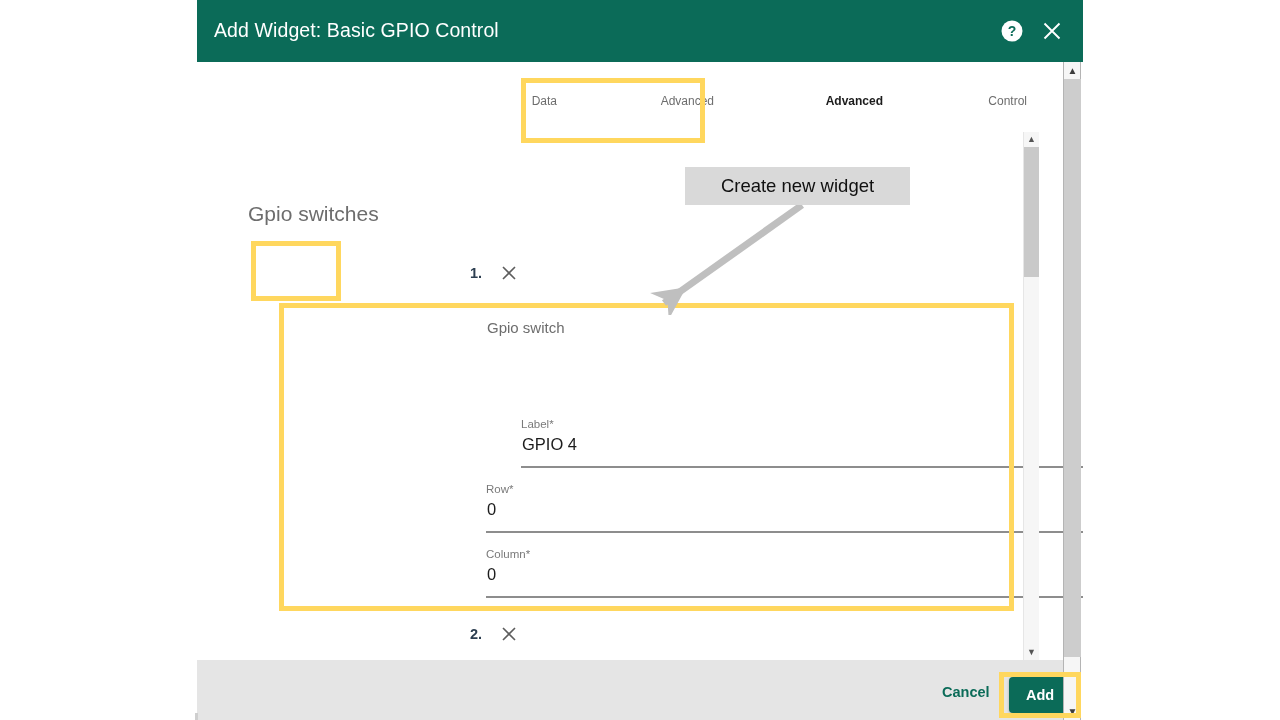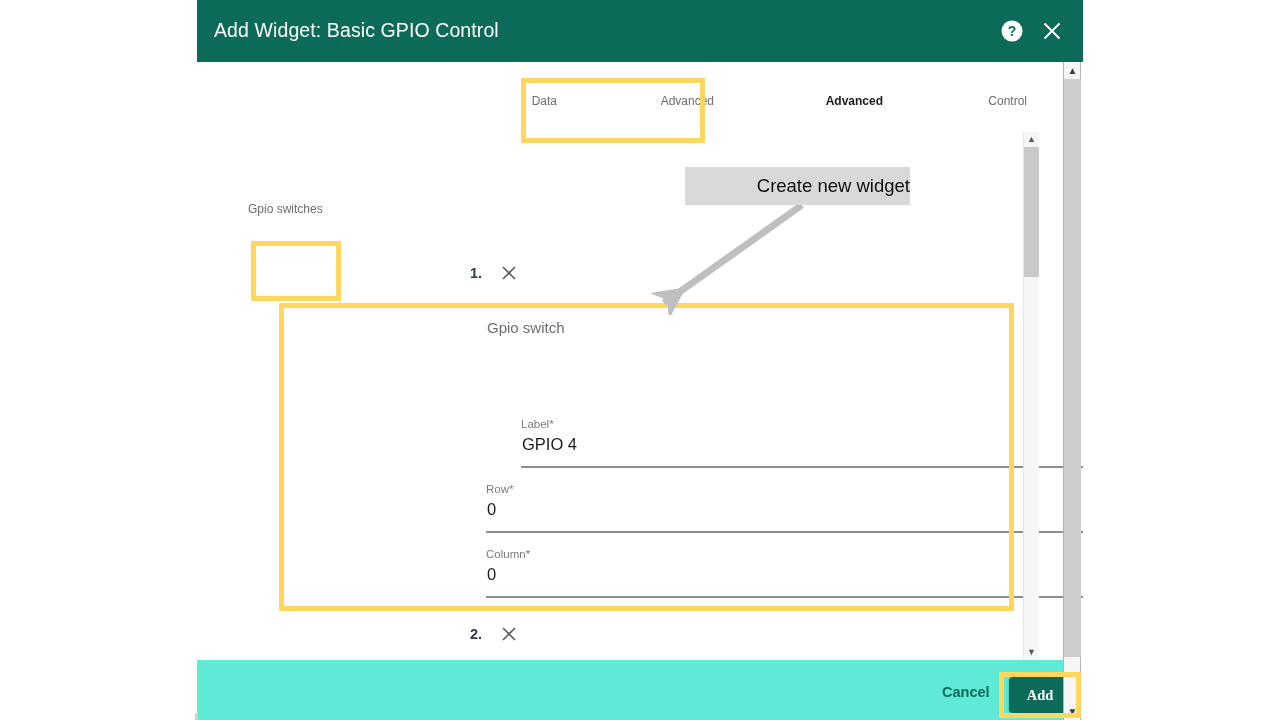--- a/index.html
+++ b/index.html
@@ -105,21 +105,21 @@
     width: 886px;
     height: 530px;
     background: #ffffff;
     overflow: hidden;
   }
 
   #section-label {
     position: absolute;
     left: 51px;
     top: 72px;
-    font-size: 12px;
+    font-size: 21px;
     color: #6d6d6d;
   }
 
   
   .switch-row {
     position: absolute;
     font-size: 14.5px;
     color: #3d3d3d;
   }
   .switch-index {
@@ -243,21 +243,21 @@
     cursor: pointer;
   }
 
   
   #footer {
     position: absolute;
     left: 0;
     top: 660px;
     width: 866px;
     height: 60px;
-    background: #5eead4;
+    background: #e5e5e5;
   }
   #cancel-btn {
     position: absolute;
     left: 745px;
     top: 24px;
     font-size: 14.5px;
     color: #0b6b58;
     font-weight: bold;
     cursor: pointer;
   }
@@ -266,21 +266,21 @@
     left: 812px;
     top: 17px;
     width: 62px;
     height: 36px;
     background: #0b6b58;
     border: none;
     border-radius: 4px;
     color: #ffffff;
     font-size: 14.5px;
     font-weight: bold;
-    font-family: Liberation Serif, serif;
+    font-family: Liberation Sans, sans-serif;
     cursor: pointer;
     box-shadow: 0 1px 3px rgba(0,0,0,.26);
   }
 
   
   .anno-box {
     position: absolute;
     border: 5px solid #ffd75e;
     background: transparent;
     pointer-events: none;
@@ -293,21 +293,21 @@
   #callout {
     position: absolute;
     left: 685px;
     top: 167px;
     width: 225px;
     height: 38px;
     background: #d9d9d9;
     color: #101010;
     font-size: 18.5px;
     line-height: 38px;
-    text-align: right;
+    text-align: center;
     white-space: nowrap;
   }
   #callout-arrow {
     position: absolute;
     left: 640px;
     top: 195px;
     width: 180px;
     height: 120px;
     pointer-events: none;
   }

